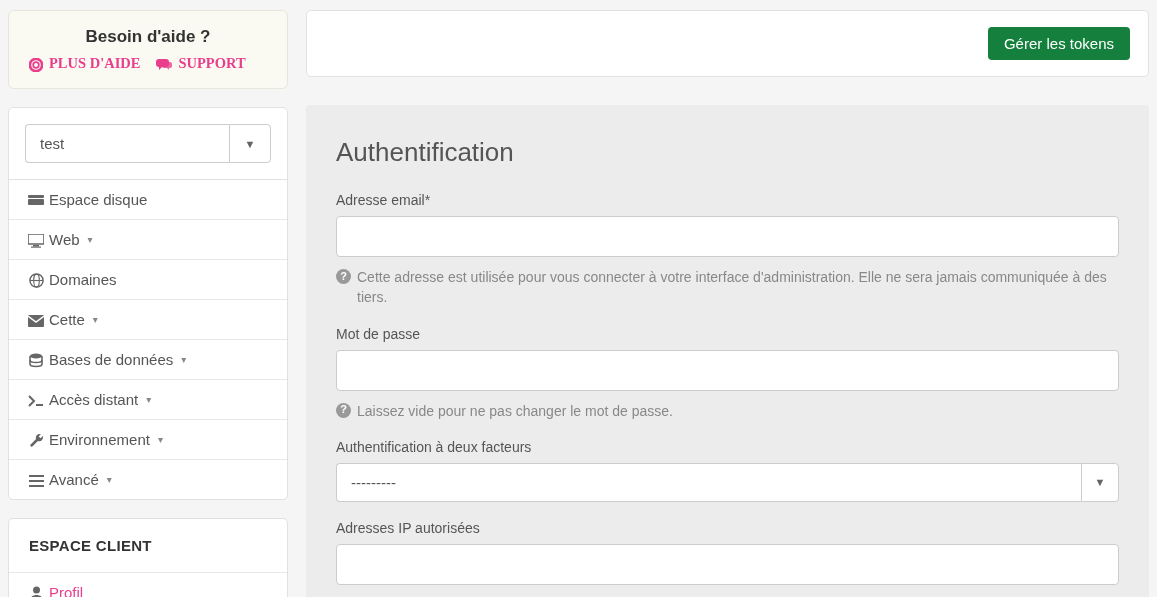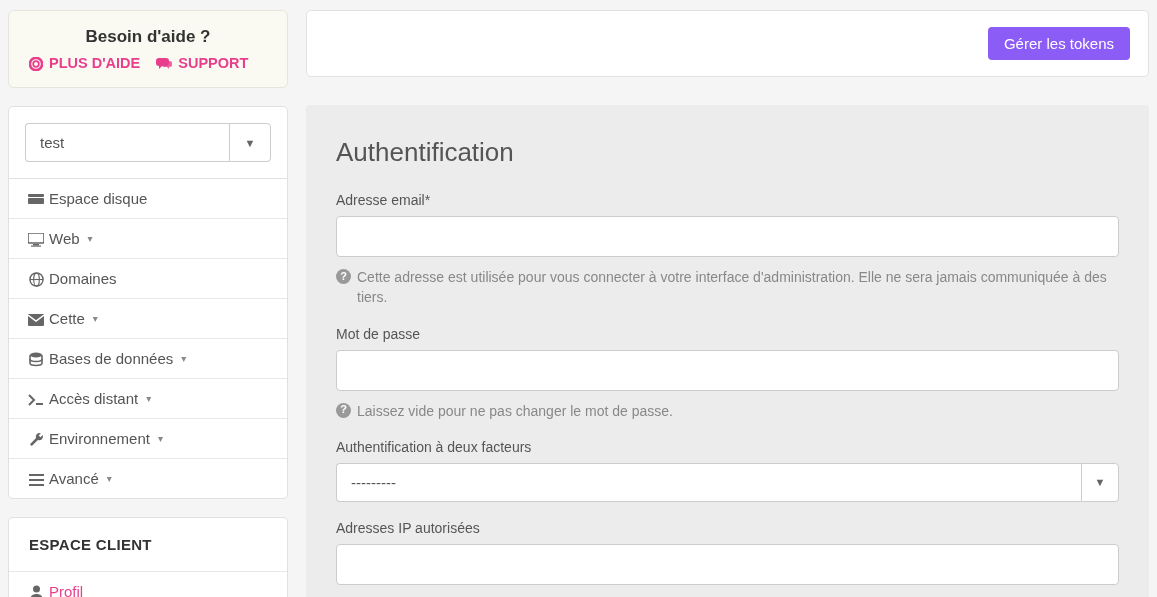--- a/index.html
+++ b/index.html
@@ -3,21 +3,21 @@
 <meta charset="utf-8">
 <style>
   * { box-sizing: border-box; }
   html, body { margin:0; padding:0; background:#f5f5f5; font-family:"Segoe UI","Helvetica Neue",Arial,sans-serif; color:#333; font-size:15px; }
   body { display:flex; gap:18px; padding:10px 8px; }
   
   .sidebar { width:280px; flex:0 0 280px; display:flex; flex-direction:column; gap:18px; }
   .panel { background:#fff; border:1px solid #e1e1e1; border-radius:5px; }
   .help-panel { background:#fafaf3; border:1px solid #e6e6dc; border-radius:6px; padding:16px 20px 16px 20px; }
   .help-title { font-weight:700; font-size:17px; color:#333; margin-bottom:8px;text-align:center; }
-  .help-links { display:flex; gap:16px; font-weight:600; font-size:14.5px; }
+  .help-links { display:flex; gap:16px; font-weight:600; font-size:14.5px;font-family:Liberation Serif, serif; }
   .help-links a { color:#e83e8c; text-decoration:none; display:flex; align-items:center; gap:6px; }
   .help-links .ic { font-size:13px; }
 
   .select-wrap { padding:16px; border-bottom:1px solid #e1e1e1; }
   .select-input { display:flex; }
   .select-input .sel-main {
     flex:1; border:1px solid #ccc; border-right:none; border-radius:4px 0 0 4px;
     padding:10px 14px; color:#555; font-size:15px;
   }
   .select-input .sel-caret {
@@ -36,21 +36,21 @@
   .client-panel .client-title {
     font-weight:700; font-size:15px; padding:18px 20px; letter-spacing:.3px; border-bottom:1px solid #e8e8e8; color:#333;
   }
   .client-panel .menu-item.active { color:#e83e8c; }
   .client-panel .menu-item .ic { color:#555; }
   .client-panel .menu-item.active .label { color:#e83e8c; }
 
   
   .main { flex:1; display:flex; flex-direction:column; gap:0; }
   .topbar { background:#fff; border:1px solid #e1e1e1; border-radius:5px; padding:16px 18px; display:flex; justify-content:flex-end; gap:10px; }
-  .btn { background:#8b5cf6; color:#fff; border:none; border-radius:4px; padding:8px 16px; font-size:15px; cursor:pointer; display:flex; align-items:center; gap:8px; }
+  .btn { background:#15803d; color:#fff; border:none; border-radius:4px; padding:8px 16px; font-size:15px; cursor:pointer; display:flex; align-items:center; gap:8px; }
   .btn .ic { font-size:13px; }
 
   .content { background:#ececec; border-radius:4px; margin-top:28px; padding:28px 30px 10px 30px; }
   .section-title { font-size:26px; font-weight:400; color:#555; margin:4px 0 24px 0; }
 
   .form-group { margin-bottom:18px; }
   .form-label { color:#555; font-size:14px; margin-bottom:8px; display:block; }
   .form-control {
     width:100%; background:#fff; border:1px solid #ccc; border-radius:4px; padding:11px 12px; font-size:15px;
   }

